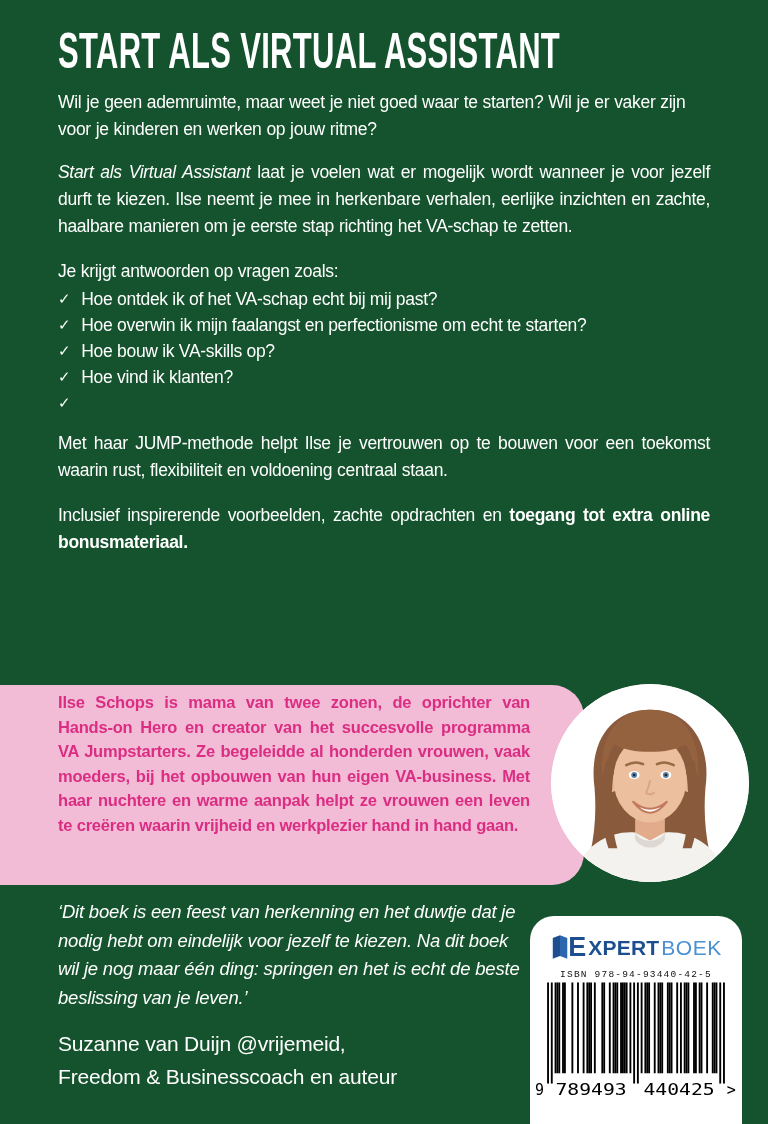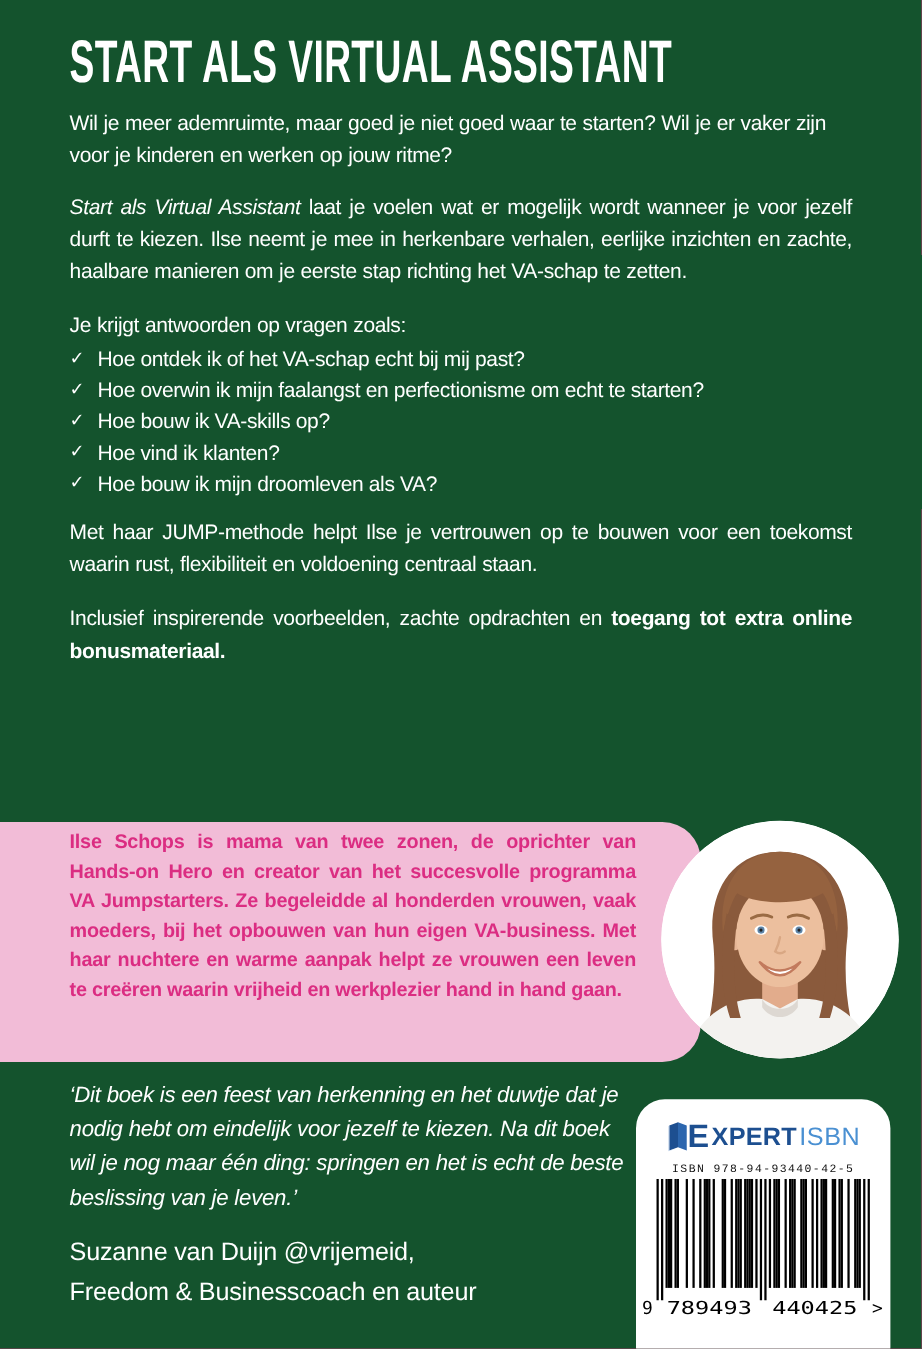--- a/index.html
+++ b/index.html
@@ -54,21 +54,21 @@
   .bc-digit { font-family:"DejaVu Sans Mono", monospace; font-size:16px; fill:#000000; }
 </style>
 </head>
 <body>
 
 <div class="page">
 
   <div class="copy">
     <h1 class="title">START ALS VIRTUAL ASSISTANT</h1>
 
-    <p class="body mb16">Wil je meer ademruimte, maar goed je niet goed waar te starten? Wil je er vaker zijn voor je kinderen en werken op jouw ritme?</p>
+    <p class="body mb16">Wil je geen ademruimte, maar weet je niet goed waar te starten? Wil je er vaker zijn voor je kinderen en werken op jouw ritme?</p>
 
     <p class="body just mb18"><i>Start als Virtual Assistant</i><span> laat je voelen wat er mogelijk wordt wanneer je voor jezelf durft te kiezen. Ilse neemt je mee in herkenbare verhalen, eerlijke inzichten en zachte, haalbare manieren om je eerste stap richting het VA-schap te zetten.</span></p>
 
 
     <p class="body">Je krijgt antwoorden op vragen zoals:</p>
 
     <ul class="checklist">
       <li>
           <span class="check">✓</span>
           <span>Hoe ontdek ik of het VA-schap echt bij mij past?</span>
@@ -80,21 +80,20 @@
       <li>
           <span class="check">✓</span>
           <span>Hoe bouw ik VA-skills op?</span>
         </li>
       <li>
           <span class="check">✓</span>
           <span>Hoe vind ik klanten?</span>
         </li>
       <li>
           <span class="check">✓</span>
-          <span>Hoe bouw ik mijn droomleven als VA?</span>
         </li>
     </ul>
 
     <p class="body just mb18">Met haar JUMP-methode helpt Ilse je vertrouwen op te bouwen voor een toekomst waarin rust, flexibiliteit en voldoening centraal staan.</p>
 
     <p class="body just"><span>Inclusief inspirerende voorbeelden, zachte opdrachten en </span><b>toegang tot extra online bonusmateriaal.</b></p>
   </div>
 
   <div class="bio-panel">
     <div class="bio-text">Ilse Schops is mama van twee zonen, de oprichter van Hands-on Hero en creator van het succesvolle programma VA Jumpstarters. Ze begeleidde al honderden vrouwen, vaak moeders, bij het opbouwen van hun eigen VA-business. Met haar nuchtere en warme aanpak helpt ze vrouwen een leven te creëren waarin vrijheid en werkplezier hand in hand gaan.</div>
@@ -136,21 +135,21 @@
 
   <div class="publisher-box">
     <div class="logo-row">
       <svg class="logo-book-icon" width="20" height="26" viewBox="0 0 22 28">
         <path d="M3,4 L11,1 L11,24 L3,27 Z" fill="#1d4f90"></path>
         <path d="M11,1 L19,4 L19,27 L11,24 Z" fill="#2c66ae"></path>
         <path d="M3,4 L2,4.6 L2,27.6 L10,25 L3,27 Z" fill="#cddcee"></path>
       </svg>
       <span class="logo-e">E</span>
         <span class="logo-xpert">XPERT</span>
-        <span class="logo-boek">ISBN</span>
+        <span class="logo-boek">BOEK</span>
     </div>
     <div class="isbn-label">ISBN 978-94-93440-42-5</div>
     <div class="barcode-wrap">
       <svg id="barcode-svg" width="204" height="117" viewBox="-14 0 218 124">
         <g id="bars">
             <rect x="0" y="0" width="2" height="108" fill="#000000"></rect>
             <rect x="4" y="0" width="2" height="108" fill="#000000"></rect>
             <rect x="8" y="0" width="2" height="97" fill="#000000"></rect>
             <rect x="10" y="0" width="2" height="97" fill="#000000"></rect>
             <rect x="12" y="0" width="2" height="97" fill="#000000"></rect>

